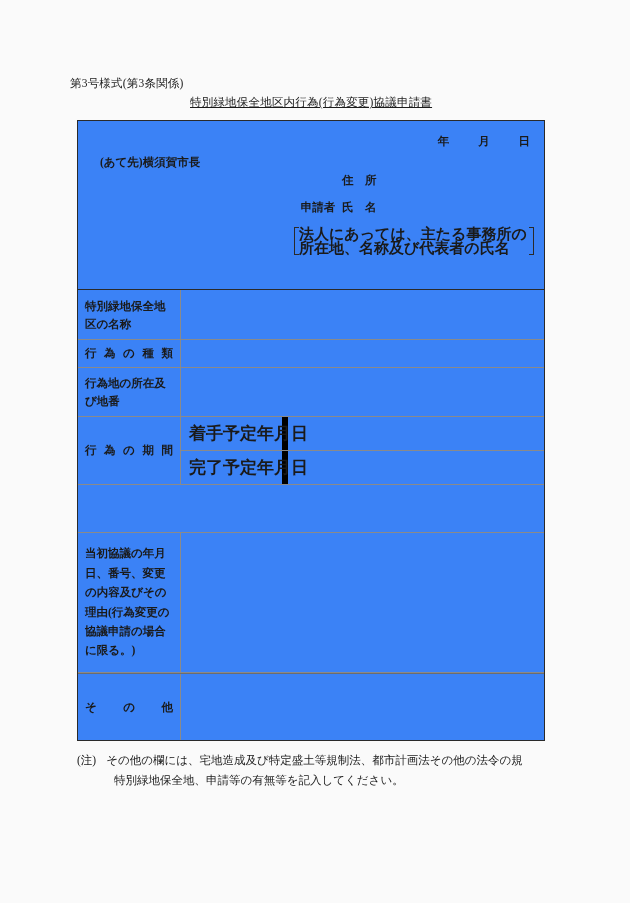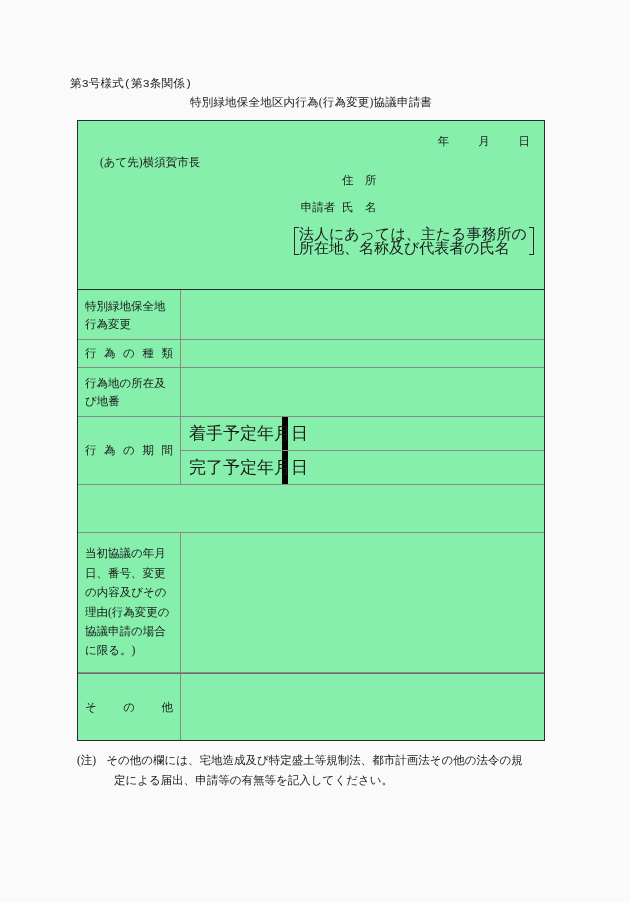--- a/index.html
+++ b/index.html
@@ -18,41 +18,42 @@
   }
 
   
   .form-no {
     position: absolute;
     left: 70px;
     top: 76px;
     font-size: 11.5px;
     letter-spacing: 0.2px;
     white-space: nowrap;
-    font-family: Liberation Mono, monospace;
   }
   .form-title {
     position: absolute;
     left: 190px;
     top: 95px;
     font-size: 11.5px;
     letter-spacing: 0.2px;
     white-space: nowrap;
+    text-decoration: underline;
   }
 
   
   .frame {
     position: absolute;
     left: 77px;
     top: 120px;
     width: 468px;   
     height: 621px;  
     border: 1.6px solid #2a2a2a;
     box-sizing: border-box;
-    background: #86efac;
+    background: #3b82f6;
+    font-weight: bold;
   }
 
   
   .addr-block {
     position: absolute;
     left: 0; top: 0;
     width: 100%;
     height: 169px;       
     box-sizing: border-box;
     border-bottom: 1.6px solid #2a2a2a;
@@ -247,21 +248,21 @@
 
     </div>
   </div>
 
   <div class="rows">
 
     <div class="row" style="height:50px">
       <div class="cell-label">
         <div class="lbl-inner wrap2">
           <div>特別緑地保全地</div>
-          <div>行為変更</div>
+          <div>区の名称</div>
         </div>
       </div>
       <div class="cell-value"></div>
     </div>
 
     <div class="row" style="height:28px">
       <div class="cell-label">
         <div class="lbl-inner spread">
           <span>行</span>
           <span>為</span>
@@ -334,14 +335,14 @@
       <div class="cell-value"></div>
     </div>
 
   </div>
 </div>
 
 <div class="footnote">
   <div class="fn-line1">
     <span class="fn-marker">(注)</span><span>その他の欄には、宅地造成及び特定盛土等規制法、都市計画法その他の法令の規</span>
   </div>
-  <div class="fn-line2">定による届出、申請等の有無等を記入してください。</div>
+  <div class="fn-line2">特別緑地保全地、申請等の有無等を記入してください。</div>
 </div>
 
 </body></html>

